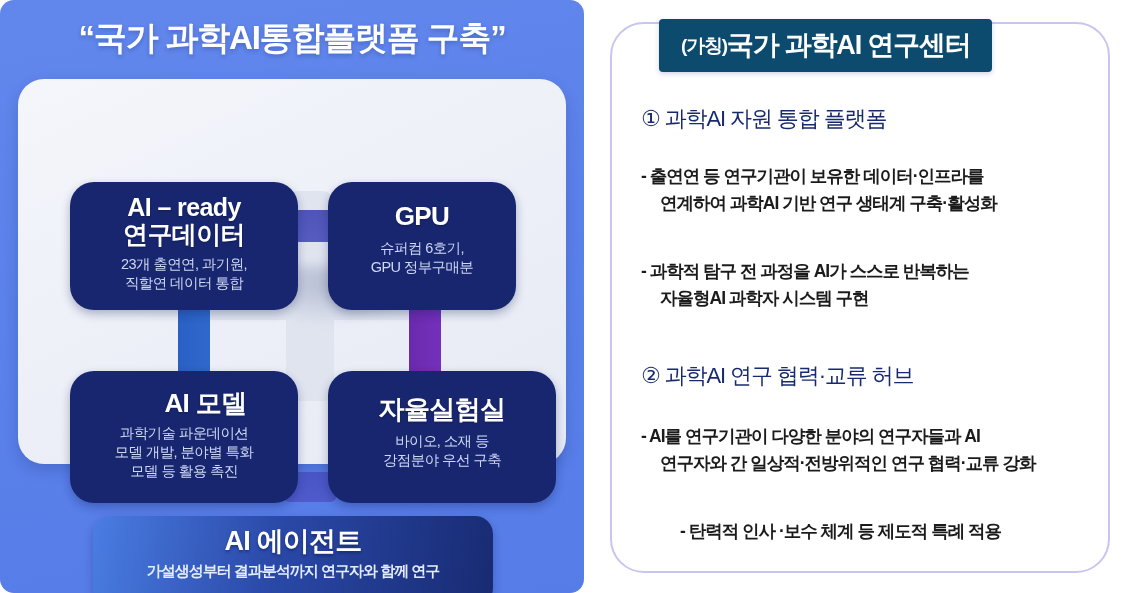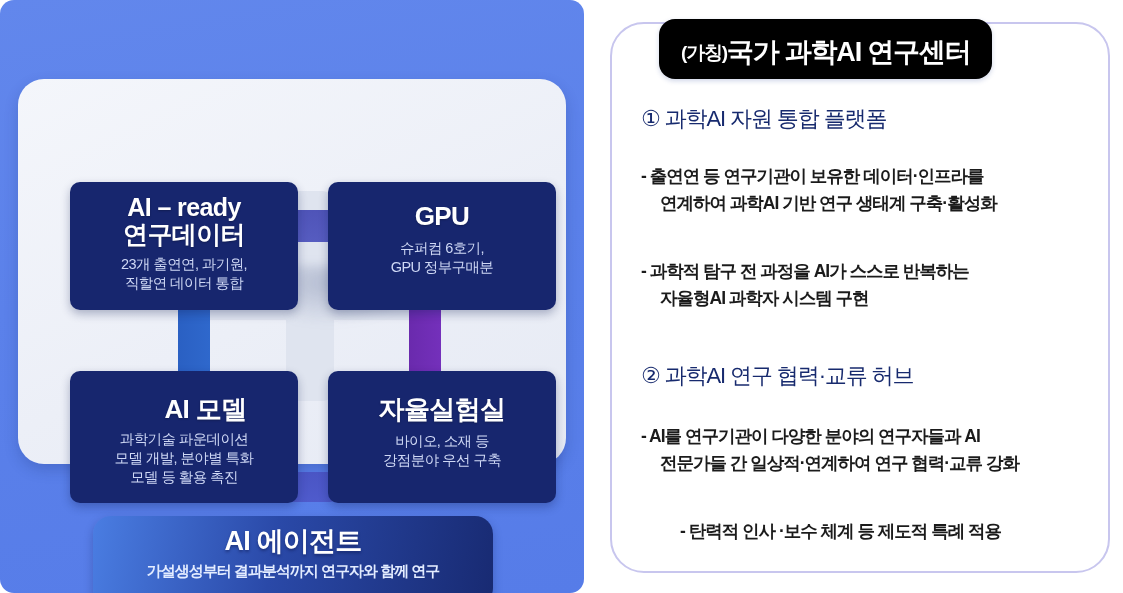--- a/index.html
+++ b/index.html
@@ -58,47 +58,47 @@
                  background:linear-gradient(90deg,#6a2aad,#7430bb); border-radius:6px; }
   .conn-bottom { left:265px; top:393px; width:54px; height:30px;
                  background:linear-gradient(180deg,#4a55c4,#4f5bcc); }
   .conn-left   { left:160px; top:224px; width:32px; height:78px;
                  background:linear-gradient(90deg,#2a60c3,#2f68cc); border-radius:6px; }
 
   
   .box {
     position:absolute;
     background:#17266e;
-    border-radius:10px;
+    border-radius:24px;
     color:#ffffff;
     text-align:center;
     box-shadow:0 4px 10px rgba(12,25,80,.30);
     padding-top:12px;
   }
   .box-tl { left:52px;  top:103px; width:228px; height:128px; }
-  .box-tr { left:310px; top:103px; width:228px; height:128px; }
+  .box-tr { left:310px; top:103px; width:188px; height:128px; }
   .box-bl { left:52px;  top:292px; width:228px; height:132px; }
   .box-br { left:310px; top:292px; width:228px; height:132px; }
 
   .box-title {
     font-size:26px; font-weight:bold; line-height:1.08;
     letter-spacing:-0.6px; color:#ffffff;
     text-shadow:0 1px 2px rgba(0,0,0,.25);
   }
   .box-title.two-line { font-size:25px; }
   .box-sub {
     margin-top:7px;
     font-size:14.5px; font-weight:normal; line-height:1.32;
     color:#cfd8f5; letter-spacing:-0.6px;
   }
   .box-tr .box-title { margin-top:8px; }
   .box-tr .box-sub { margin-top:9px; }
   .box-br .box-title { margin-top:12px; }
   .box-br .box-sub { margin-top:9px; }
-  .box-bl .box-title { margin-top:12px;padding-left:43px; }
+  .box-bl .box-title { margin-top:6px;padding-left:43px; }
 
   
   .agent-bar {
     position:absolute; left:93px; top:516px; width:400px; height:90px;
     background:linear-gradient(100deg,#4a7de2 0%,#2a49a8 45%,#182a72 100%);
     border-radius:18px;
     text-align:center;
     box-shadow:0 4px 10px rgba(12,25,80,.28);
     overflow:hidden;
   }
@@ -116,23 +116,23 @@
 
   
   .right-panel {
     position:absolute; left:610px; top:22px; width:500px; height:551px;
     background:#ffffff;
     border:2.5px solid #c8c6ee;
     border-radius:34px;
   }
   .right-header {
     position:absolute; left:659px; top:19px;
-    padding:15px 22px 9px 22px;
-    background:#000000;
-    border-radius:16px;
+    padding:8px 22px 9px 22px;
+    background:#0c4a6e;
+    border-radius:4px;
     color:#ffffff;
     font-size:27px; font-weight:bold; letter-spacing:-1.2px;
     white-space:nowrap;
     box-shadow:0 2px 5px rgba(40,70,150,.22);
   }
   .right-header .paren { font-size:19px; vertical-align:2px; }
 
   .sec-heading {
     position:absolute;
     font-size:22px; font-weight:normal; color:#172a6e;
@@ -154,20 +154,21 @@
   .b3 { left:641px; top:423px; }
   .b4 { left:641px; top:518px;margin-left:39px; }
 </style>
 </head>
 <body>
 
 <div id="root">
 
   <div class="left-panel">
 
+    <div class="left-title">“국가 과학AI통합플랫폼 구축”</div>
 
     <div class="inner-card">
       <div class="hub-v"></div>
       <div class="hub-h"></div>
       <div class="hub-shadow"></div>
 
       <div class="conn conn-top"></div>
       <div class="conn conn-right"></div>
       <div class="conn conn-bottom"></div>
       <div class="conn conn-left"></div>
@@ -230,20 +231,20 @@
 
   <div class="bullet b1">
     <span>- 출연연 등 연구기관이 보유한 데이터·인프라를</span>
     <span class="l2">연계하여 과학AI 기반 연구 생태계 구축·활성화</span>
   </div>
 
   <div class="sec-heading sec2-heading">② 과학AI 연구 협력·교류 허브</div>
 
   <div class="bullet b3">
     <span>- AI를 연구기관이 다양한 분야의 연구자들과 AI</span>
-    <span class="l2">전문가들 간 일상적·연계하여 연구 협력·교류 강화</span>
+    <span class="l2">연구자와 간 일상적·전방위적인 연구 협력·교류 강화</span>
   </div>
 
   <div class="bullet b4">
     <span>- 탄력적 인사 ·보수 체계 등 제도적 특례 적용</span>
   </div>
 
 </div>
 
 </body></html>

